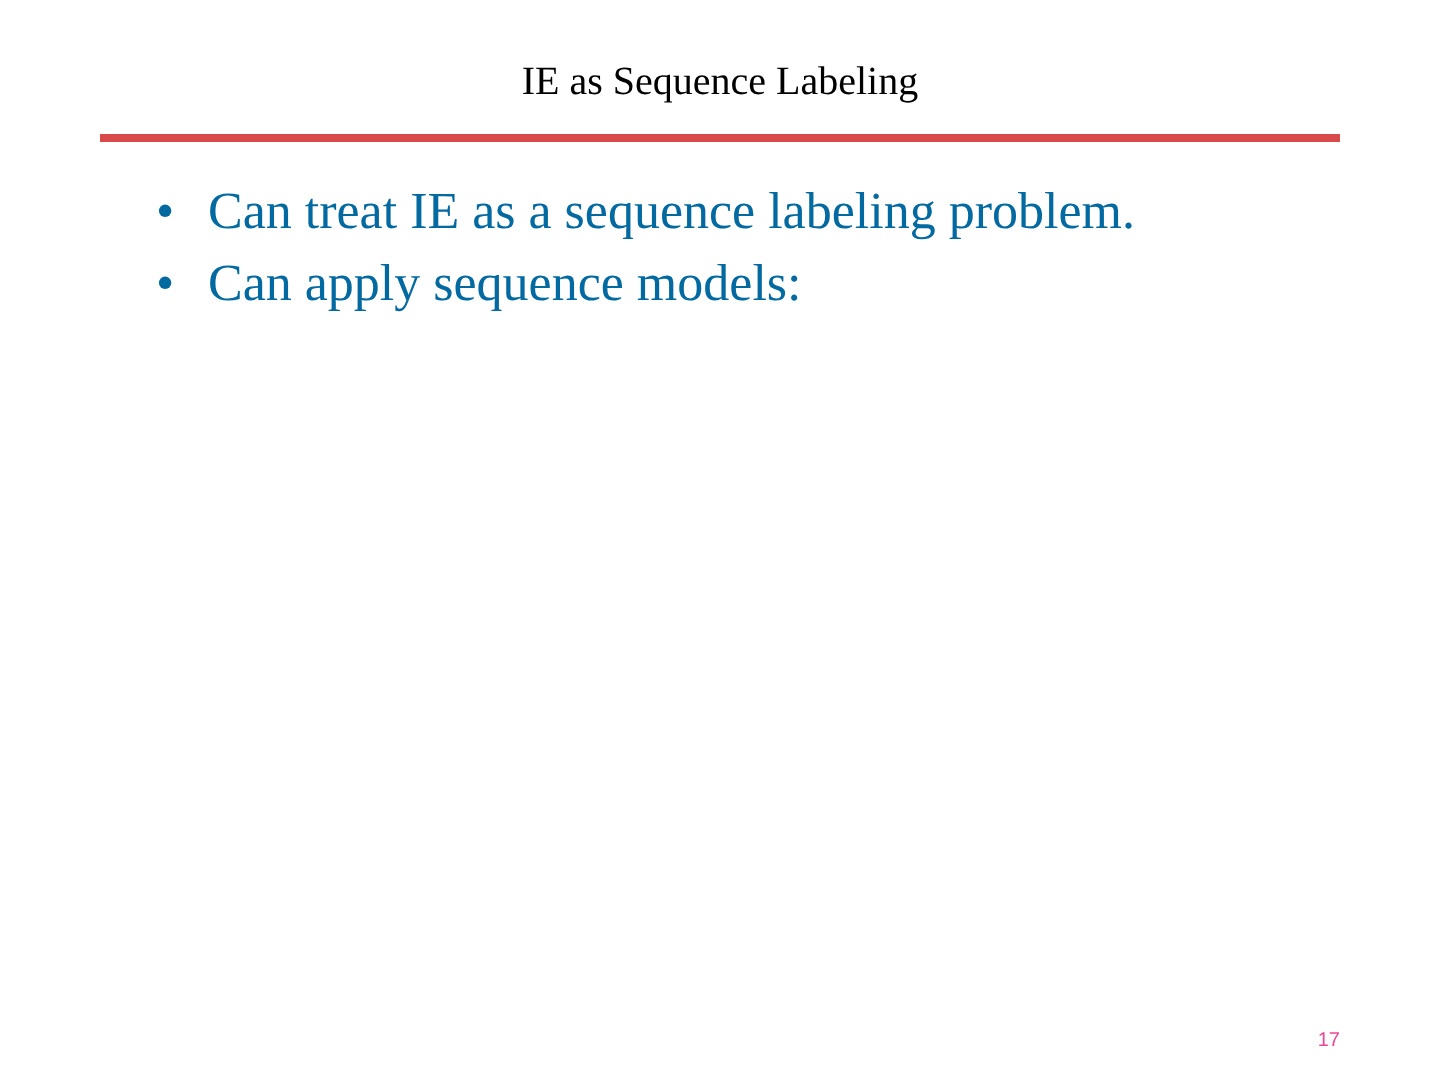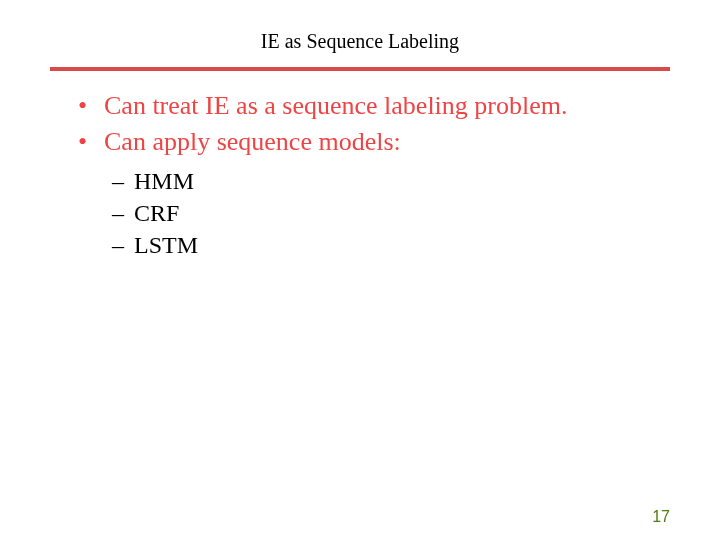--- a/index.html
+++ b/index.html
@@ -35,21 +35,21 @@
       width: 100%;
     }
     .bullet-list {
       list-style: none;
       padding-left: 28px;
     }
     .bullet-item {
       position: relative;
       font-size: 26px;
       line-height: 1.3;
-      color: #ef4444;
+      color: #0369a1;
       margin-bottom: 2px;
       padding-left: 26px;
     }
     .bullet-item::before {
       content: "•";
       position: absolute;
       left: 0;
       top: 0;
       font-size: 26px;
     }
@@ -69,34 +69,29 @@
       content: "–";
       position: absolute;
       left: 0;
       top: 0;
       font-size: 24px;
     }
     .page-number {
       position: absolute;
       bottom: 14px;
       right: 50px;
-      font-size: 16px;
+      font-size: 10px;
       font-family: Arial, sans-serif;
-      color: #4d7c0f;
+      color: #ec4899;
     }
   </style>
 </head>
 <body>
 
 <div class="slide">
   <h1 class="title">IE as Sequence Labeling</h1>
   <hr class="divider">
   <ul class="bullet-list">
     <li class="bullet-item">Can treat IE as a sequence labeling problem.</li>
     <li class="bullet-item">Can apply sequence models:</li>
   </ul>
-  <ul class="sub-list">
-    <li class="sub-item">HMM</li>
-    <li class="sub-item">CRF</li>
-    <li class="sub-item">LSTM</li>
-  </ul>
   <div class="page-number">17</div>
 </div>
 
 </body></html>

